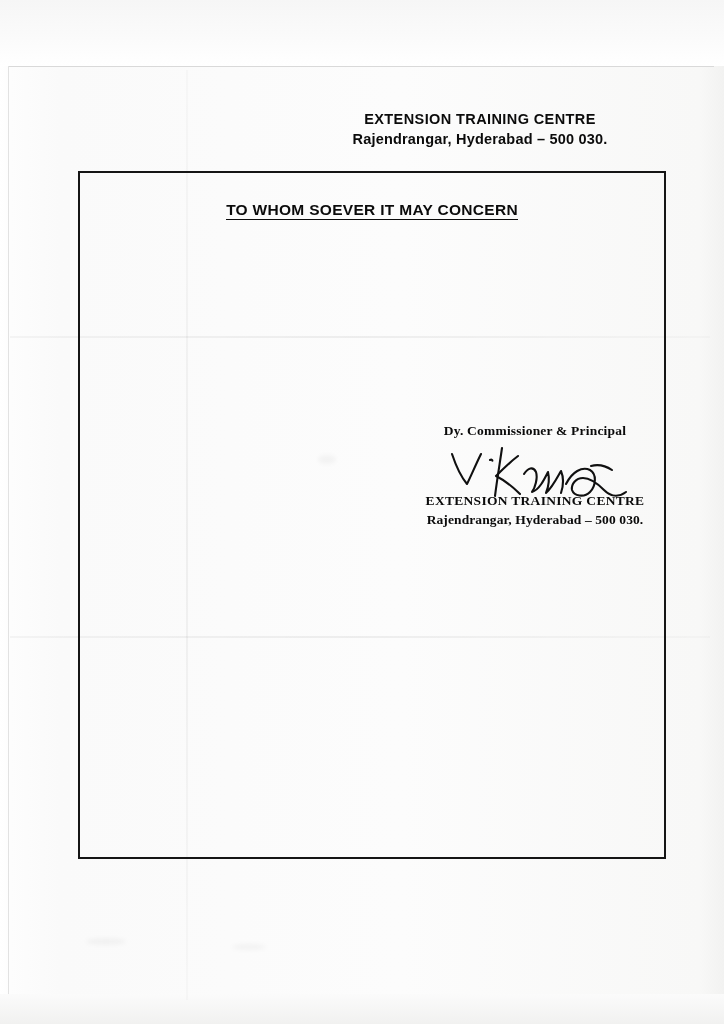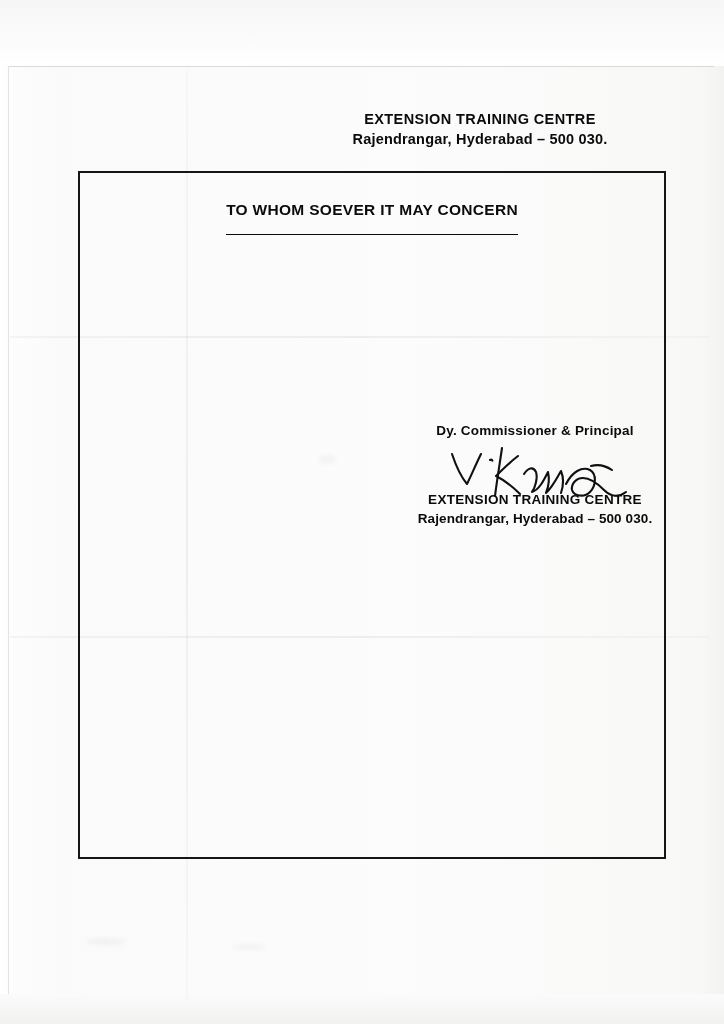--- a/index.html
+++ b/index.html
@@ -112,21 +112,21 @@
     left: 0; right: 0;
     top: 28px;
     text-align: center;
     font-size: 15.5px;
     font-weight: bold;
     letter-spacing: 0.3px;
     color: #0b0b0b;
   }
   .cert-title span {
     border-bottom: 1.6px solid #0b0b0b;
-    padding-bottom: 16px;
+    padding-bottom: 1px;
   }
 
   .cert-body {
     position: absolute;
     left: 33px;
     right: 30px;
     top: 82px;
     font-size: 13.2px;
     line-height: 30px;
     color: #111111;
@@ -134,20 +134,21 @@
     text-justify: inter-word;
   }
 
   .signature-block {
     position: absolute;
     left: 330px;
     top: 250px;
     width: 250px;
     text-align: center;
     color: #0b0b0b;
+    font-family: Liberation Serif, serif;
   }
   .sig-designation {
     font-size: 13.5px;
     font-weight: bold;
     letter-spacing: 0.2px;
   }
   .sig-gap {
     height: 52px;
   }
   .sig-org1 {

